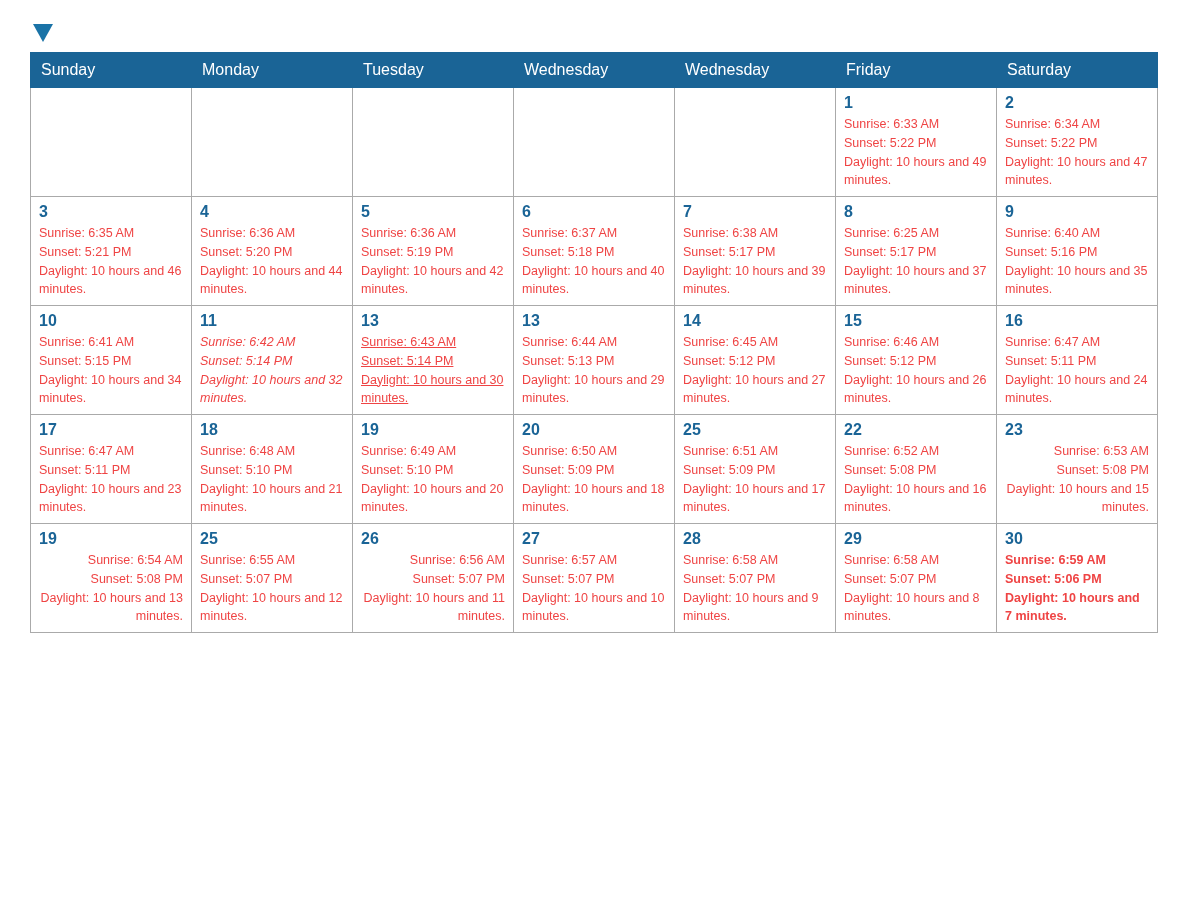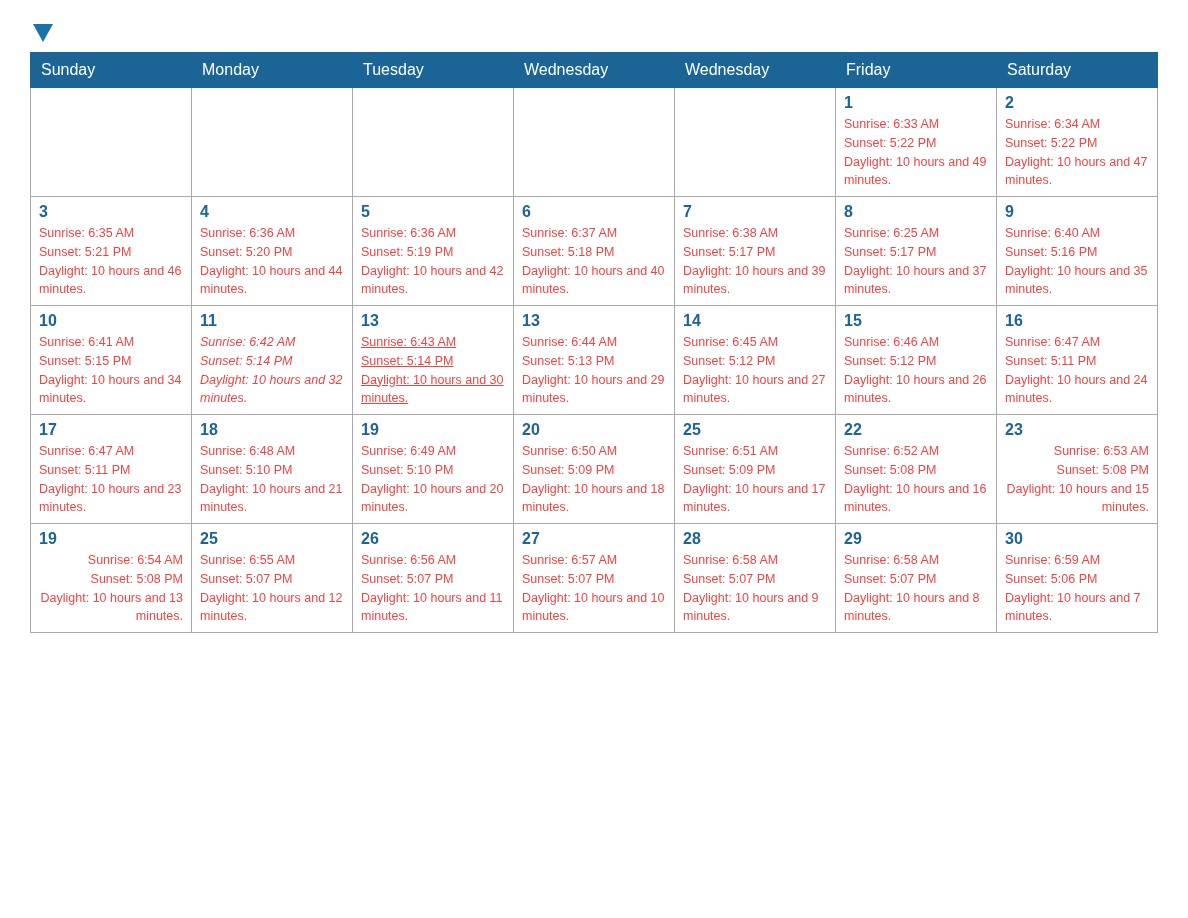--- a/index.html
+++ b/index.html
@@ -290,21 +290,21 @@
 Daylight: 10 hours and 13 minutes.</div>
         </td>
         <td>
           <span class="day-number">25</span>
           <div class="day-info" style="white-space: pre-line;">Sunrise: 6:55 AM
 Sunset: 5:07 PM
 Daylight: 10 hours and 12 minutes.</div>
         </td>
         <td>
           <span class="day-number">26</span>
-          <div class="day-info" style="white-space: pre-line;">Sunrise: 6:56 AM
+          <div class="day-info" style="white-space: pre-line; text-align: right;">Sunrise: 6:56 AM
 Sunset: 5:07 PM
 Daylight: 10 hours and 11 minutes.</div>
         </td>
         <td>
           <span class="day-number">27</span>
           <div class="day-info" style="white-space: pre-line;">Sunrise: 6:57 AM
 Sunset: 5:07 PM
 Daylight: 10 hours and 10 minutes.</div>
         </td>
         <td>
@@ -314,19 +314,19 @@
 Daylight: 10 hours and 9 minutes.</div>
         </td>
         <td>
           <span class="day-number">29</span>
           <div class="day-info" style="white-space: pre-line;">Sunrise: 6:58 AM
 Sunset: 5:07 PM
 Daylight: 10 hours and 8 minutes.</div>
         </td>
         <td>
           <span class="day-number">30</span>
-          <div class="day-info" style="white-space: pre-line;">Sunrise: 6:59 AM
+          <div class="day-info" style="white-space: pre-line; font-weight: bold;">Sunrise: 6:59 AM
 Sunset: 5:06 PM
 Daylight: 10 hours and 7 minutes.</div>
         </td>
       </tr>
     </tbody>
 </table>
 
 </body></html>

